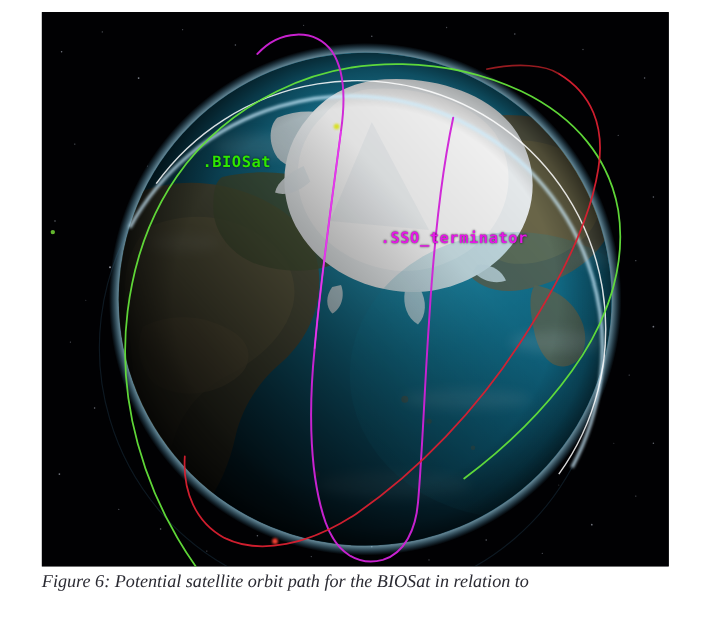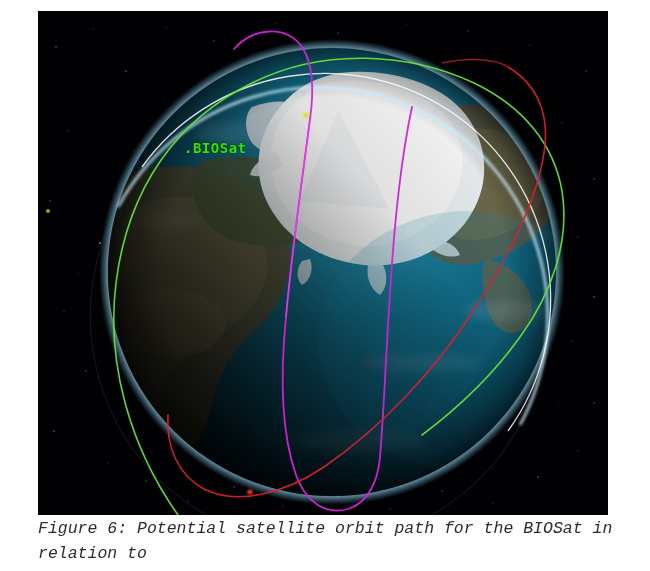--- a/index.html
+++ b/index.html
@@ -62,21 +62,21 @@
     top: 198px;
     color: #e616e8;
     text-shadow: 0 0 2px rgba(0,0,0,0.85);
   }
   
   #caption {
     position: absolute;
     left: 38px;
     top: 516px;
     width: 596px;
-    font-family: Liberation Mono, monospace;
+    font-family: Liberation Serif, serif;
     font-style: italic;
     font-size: 16.5px;
     line-height: 25px;
     color: #2b2b33;
     text-align: left;
   }
 </style>
 </head>
 <body>
 
@@ -286,19 +286,22 @@
 
       <circle cx="268" cy="104" r="2.6" fill="#d8e020" filter="url(#glowSm)"></circle>
       <circle cx="212" cy="481" r="2.6" fill="#f04030" filter="url(#glowSm)"></circle>
       <circle cx="10" cy="200" r="2.0" fill="#7ce43a" opacity="0.8"></circle>
     </svg>
 
     <div class="map-label" id="label-biosat">
       <span class="dot">.</span><span>BIOSat</span>
     </div>
 
+    <div class="map-label" id="label-sso">
+      <span class="dot">.</span><span>SSO_terminator</span>
+    </div>
   </div>
 
   <div id="caption">
     <div>Figure 6: Potential satellite orbit path for the BIOSat in relation to</div>
   </div>
 
 </div>
 
 </body></html>

